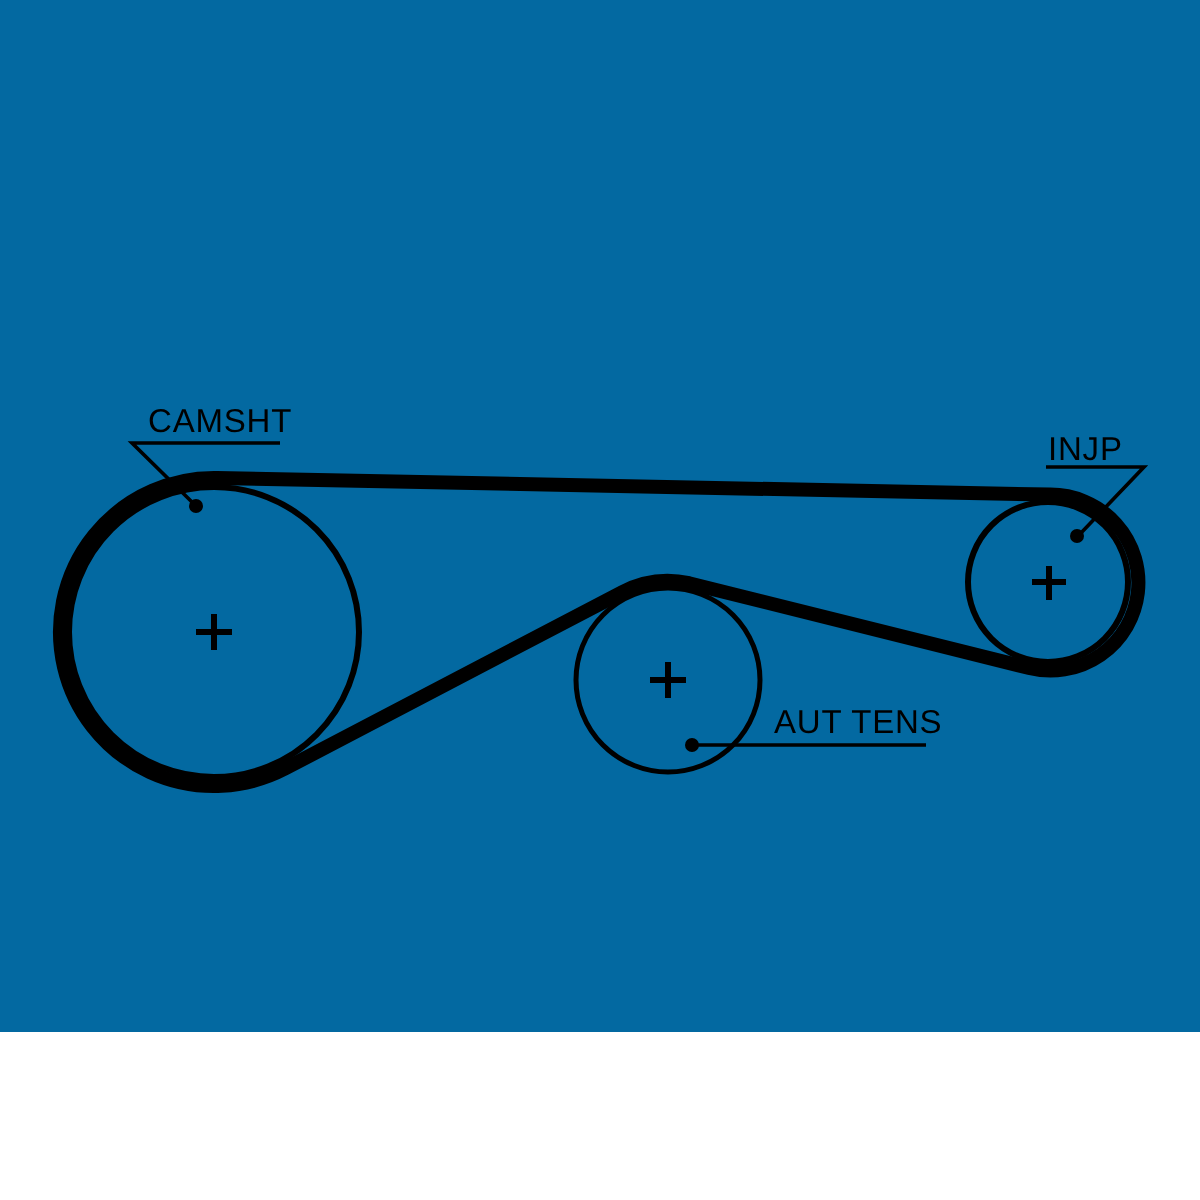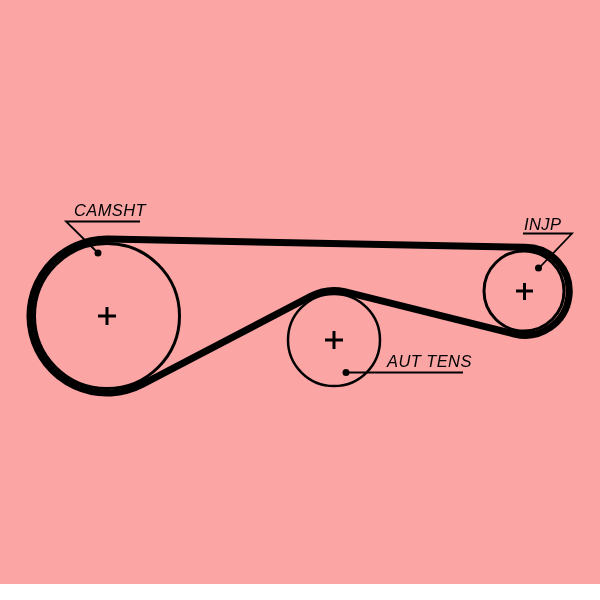--- a/index.html
+++ b/index.html
@@ -6,23 +6,22 @@
     margin: 0;
     padding: 0;
     background: #ffffff;
     width: 600px;
     height: 600px;
     overflow: hidden;
   }
   .stage {
     position: relative;
     width: 600px;
-    height: 584px;
-    background: #fca5a5;
-    font-style: italic;
+    height: 516px;
+    background: #0369a1;
   }
   svg {
     display: block;
   }
   .belt {
     fill: none;
     stroke: #000000;
     stroke-width: 7;
     stroke-linejoin: round;
   }

